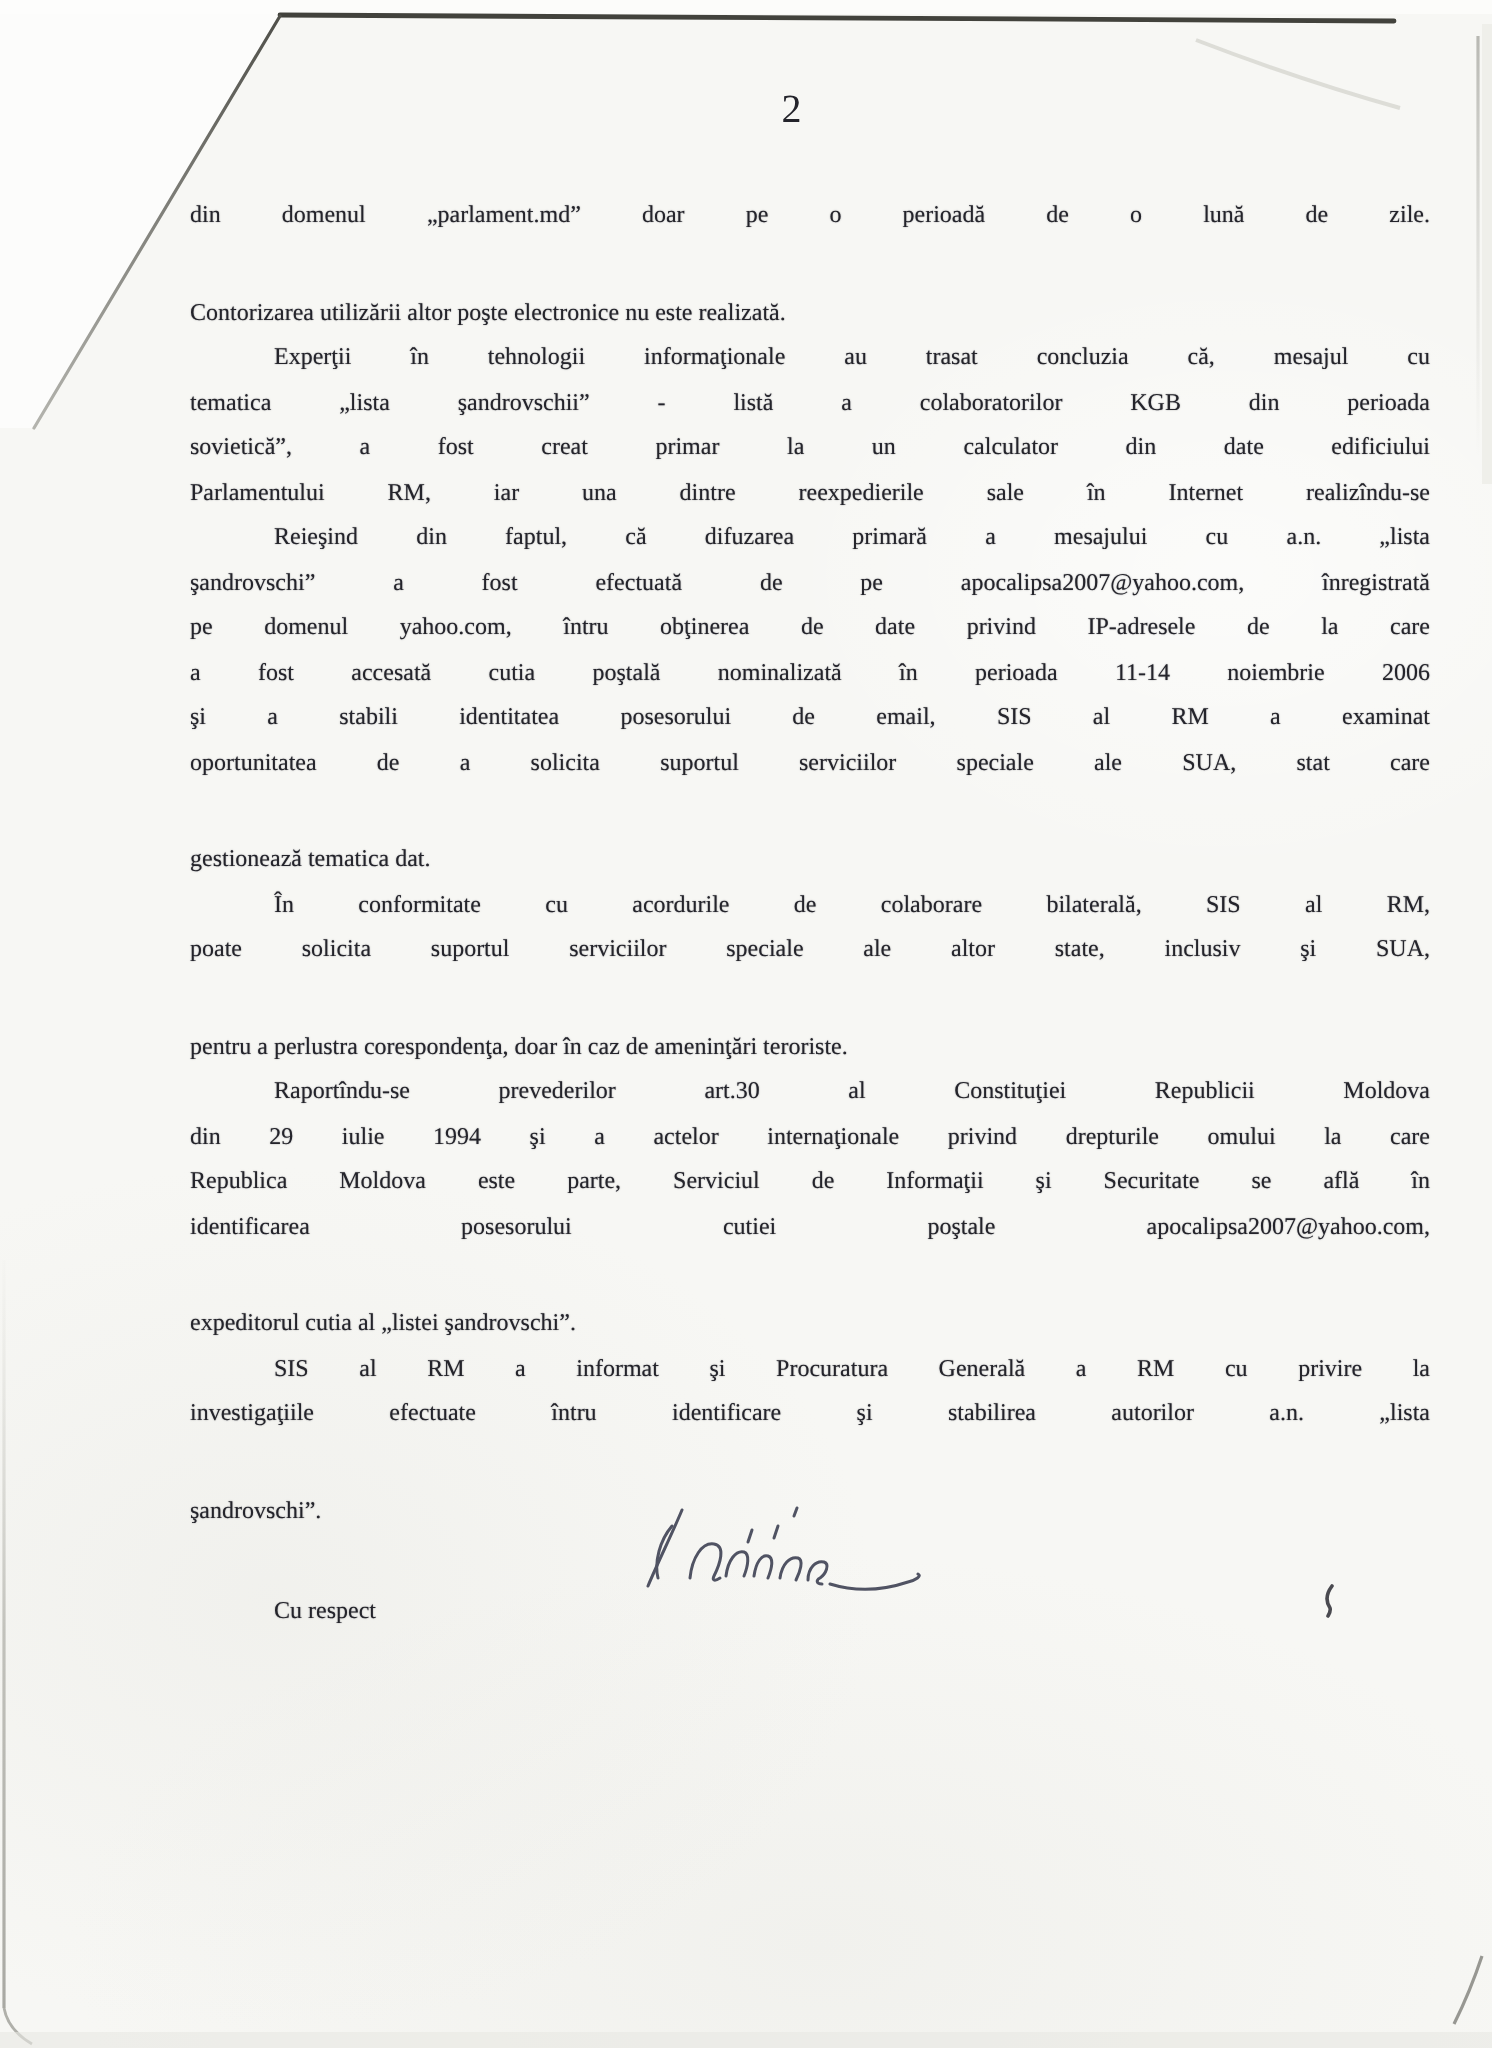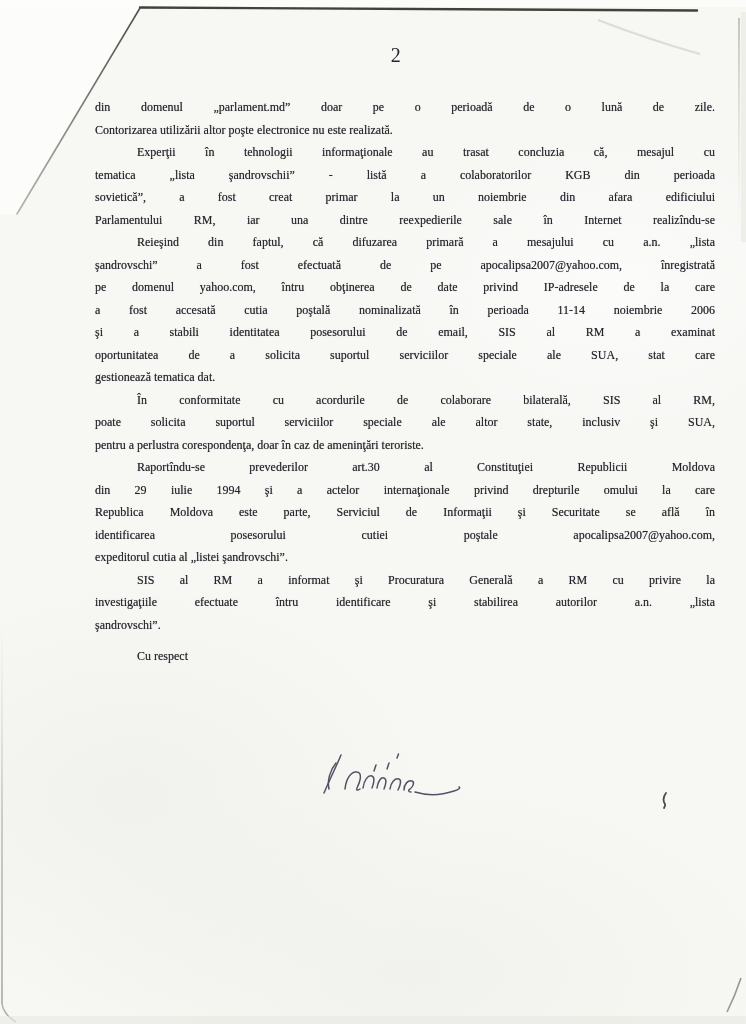--- a/index.html
+++ b/index.html
@@ -34,23 +34,23 @@
     position:absolute;left:95px;top:44px;width:620px;
     text-align:center;font-size:20px;transform:translateX(-9px);
     letter-spacing:.5px;
   }
   .content{
     position:absolute;left:95px;top:96px;width:620px;
     font-size:12px;line-height:22.5px;
     text-shadow:0 0 .7px rgba(34,34,44,.55);
   }
   .ln{text-align:justify;text-align-last:justify;text-justify:inter-word;}
-  .ln.last{text-align-last:left;}
+  .ln.last{text-align-last:left;margin-top:26px;}
   .ln.ind{text-indent:42px;}
-  .closing{margin-top:9px;text-indent:42px;line-height:22.5px;}
+  .closing{margin-top:28px;text-indent:42px;line-height:22.5px;}
   .sigrow{
     margin-top:18px;line-height:22.5px;
     display:flex;justify-content:space-between;align-items:baseline;
   }
   .sig-svg{position:absolute;left:316px;top:748px;}
   .ink-mark{position:absolute;left:659px;top:792px;}
 </style>
 </head>
 <body>
 
@@ -95,21 +95,21 @@
   </svg>
 
   <div class="pagenum">2</div>
 
   <div class="content">
     <div id="para-host">
         <div class="ln">din domenul „parlament.md” doar pe o perioadă de o lună de zile.</div>
         <div class="ln last">Contorizarea utilizării altor poşte electronice nu este realizată.</div>
         <div class="ln ind">Experţii în tehnologii informaţionale au trasat concluzia că, mesajul cu</div>
         <div class="ln">tematica „lista şandrovschii” - listă a colaboratorilor KGB din perioada</div>
-        <div class="ln">sovietică”, a fost creat primar la un noiembrie din afara edificiului</div>
+        <div class="ln">sovietică”, a fost creat primar la un calculator din date edificiului</div>
         <div class="ln">Parlamentului RM, iar una dintre reexpedierile sale în Internet realizîndu-se</div>
         <div class="ln ind">Reieşind din faptul, că difuzarea primară a mesajului cu a.n. „lista</div>
         <div class="ln">şandrovschi” a fost efectuată de pe apocalipsa2007@yahoo.com, înregistrată</div>
         <div class="ln">pe domenul yahoo.com, întru obţinerea de date privind IP-adresele de la care</div>
         <div class="ln">a fost accesată cutia poştală nominalizată în perioada 11-14 noiembrie 2006</div>
         <div class="ln">şi a stabili identitatea posesorului de email, SIS al RM a examinat</div>
         <div class="ln">oportunitatea de a solicita suportul serviciilor speciale ale SUA, stat care</div>
         <div class="ln last">gestionează tematica dat.</div>
         <div class="ln ind">În conformitate cu acordurile de colaborare bilaterală, SIS al RM,</div>
         <div class="ln">poate solicita suportul serviciilor speciale ale altor state, inclusiv şi SUA,</div>

